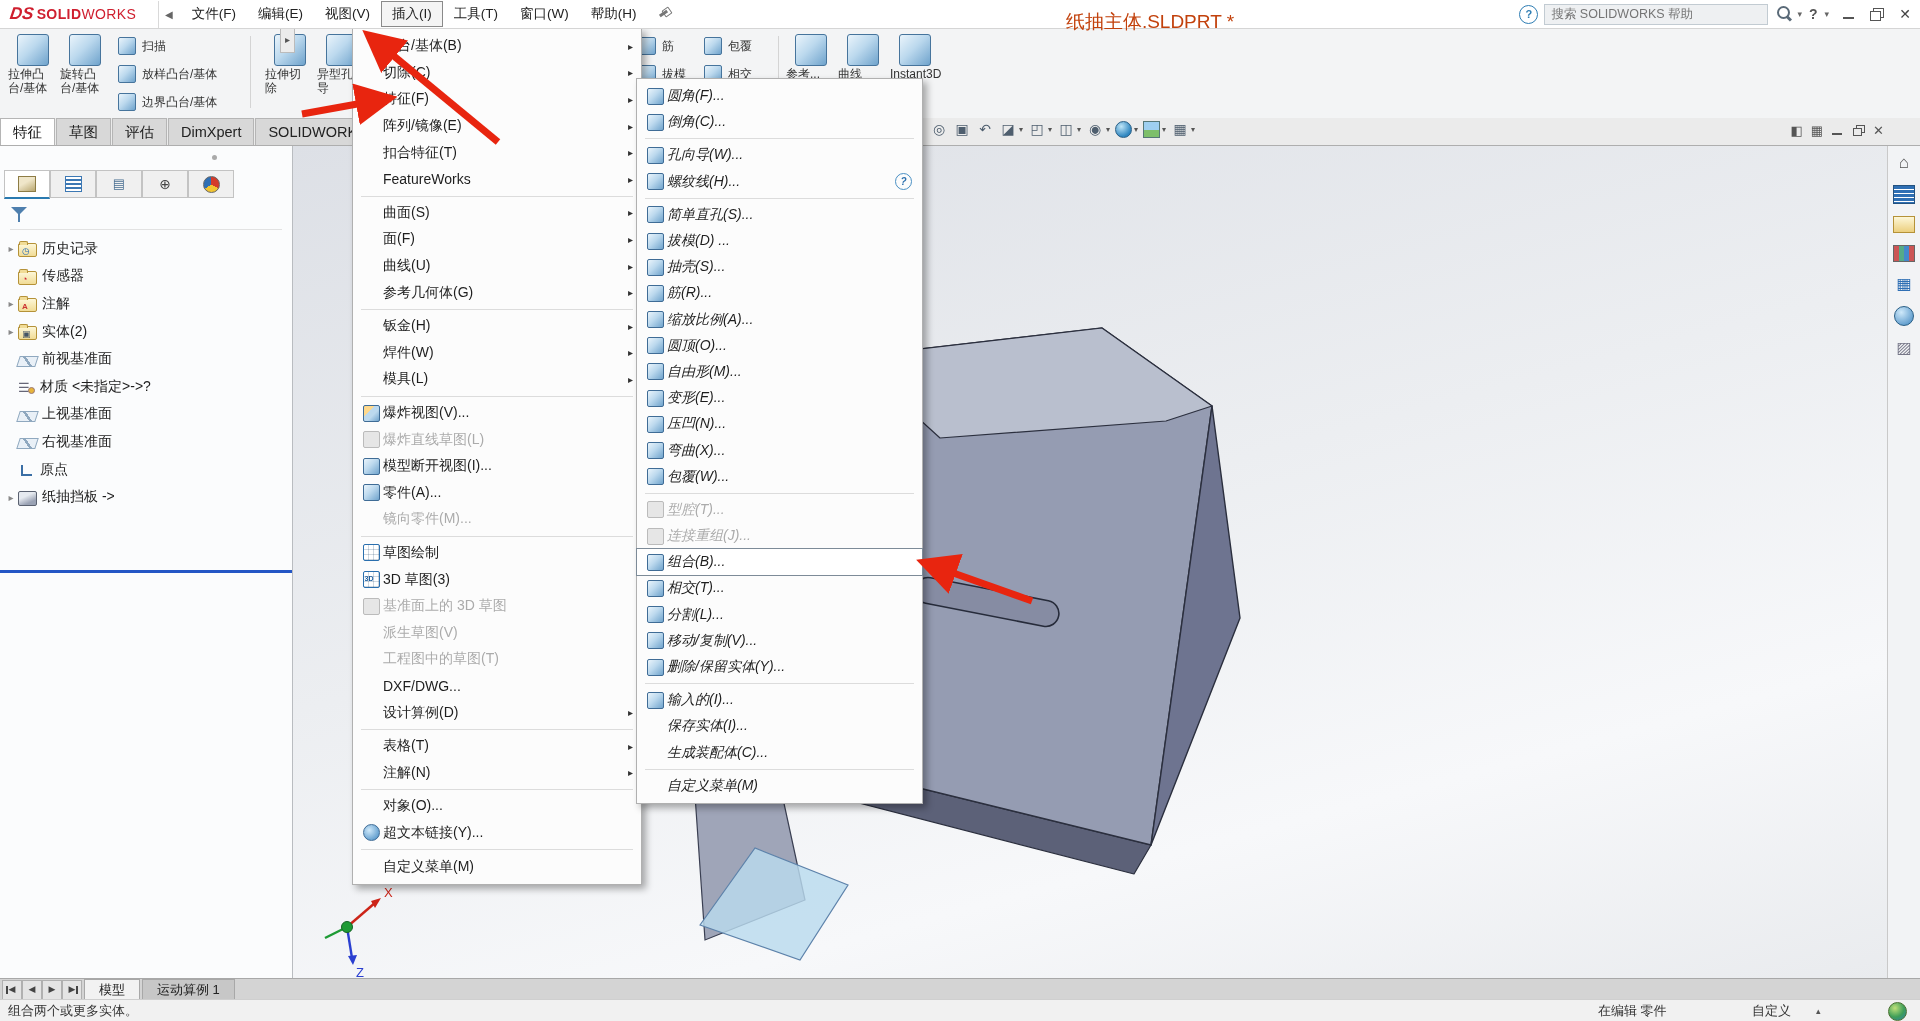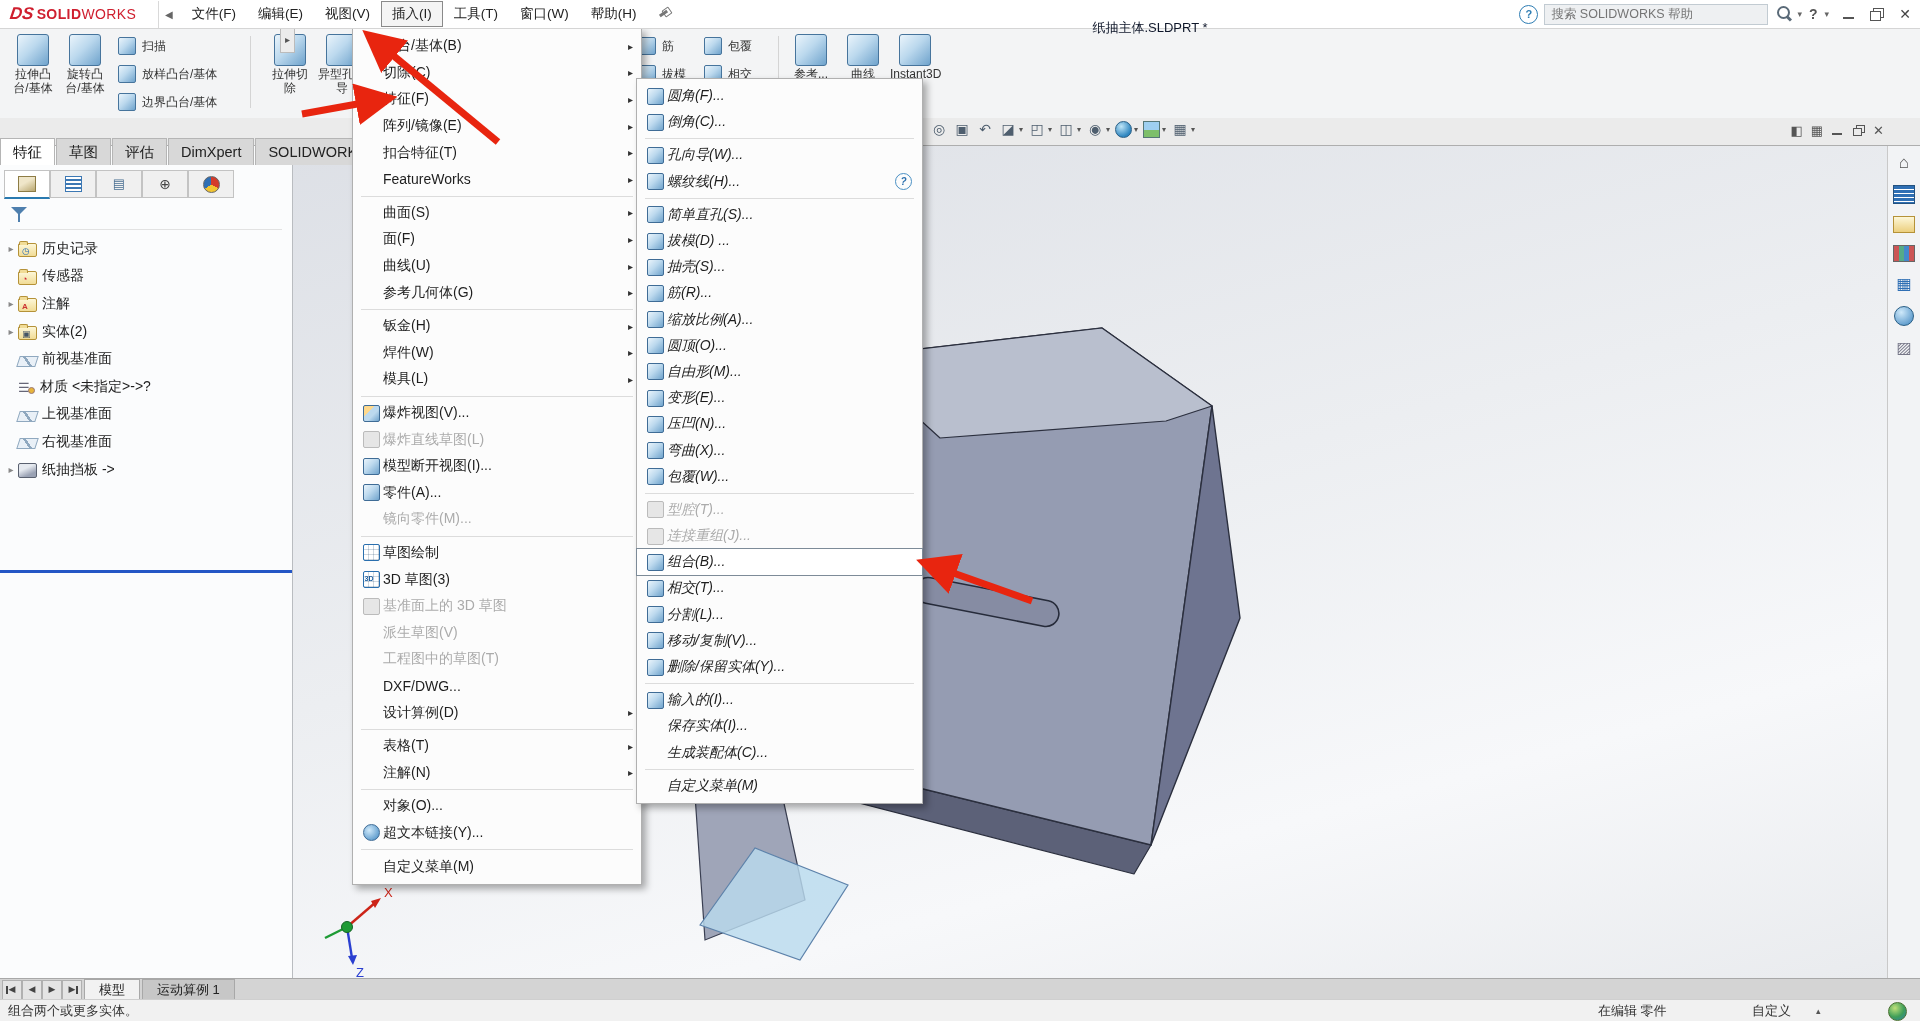--- a/index.html
+++ b/index.html
@@ -14,21 +14,21 @@
   .logo .mark{font-weight:bold;font-style:italic;font-size:17px;color:var(--sw_red);margin-right:3px;transform:skewX(-8deg);}
   .logo .word{font-size:14px;color:var(--sw_red);letter-spacing:.4px;}
   .logo .word b{font-weight:700;} .logo .word span{font-weight:300;}
   .collapse{font-size:10px;color:#666;margin:0 8px 0 6px;}
   .menubar{display:flex;align-items:center;height:100%;}
   .mb-item{padding:0 11px;font-size:13.5px;line-height:26px;color:#222;cursor:default;}
   .mb-item.active{border:1px solid #8a8a8a;background:#f4f4f4;line-height:24px;padding:0 10px;}
   .pin{width:14px;height:14px;position:relative;margin-left:10px;}
   .pin::before{content:"";position:absolute;left:2px;top:5px;width:9px;height:3px;background:#777;transform:rotate(-35deg);}
   .pin::after{content:"";position:absolute;right:0;top:1px;width:6px;height:6px;border:1.5px solid #777;border-radius:1px;transform:rotate(-35deg);}
-  .doc-title{position:absolute;left:1020px;top:14px;width:260px;text-align:center;font-size:13px;line-height:27px;color:#0f172a;}
+  .doc-title{position:absolute;left:1020px;top:8px;width:260px;text-align:center;font-size:19px;line-height:27px;color:#c2410c;}
   .tb-right{position:absolute;right:4px;top:2px;display:flex;align-items:center;height:24px;}
   .help-circ{width:17px;height:17px;border-radius:50%;border:1.5px solid #2e7db3;color:#2e7db3;
     font-size:11px;font-weight:bold;text-align:center;line-height:17px;margin-right:6px;}
   .searchbox{width:210px;height:19px;background:#eef0f2;border:1px solid #c2cbd2;color:#14532d;
     font-size:12.5px;padding:0 6px;font-family:inherit;}
   .mag{position:relative;width:20px;height:20px;margin-left:6px;}
   .mag::before{content:"";position:absolute;left:3px;top:2px;width:9px;height:9px;border:2px solid #5a6a78;border-radius:50%;}
   .mag::after{content:"";position:absolute;left:12px;top:13px;width:6px;height:2.5px;background:#5a6a78;transform:rotate(45deg);}
   .caret{font-size:9px;color:#666;margin:0 3px;}
   .qmark{font-size:14px;color:#555;margin:0 4px;font-weight:bold;}
@@ -38,37 +38,37 @@
   .wbtn.res::after{content:"";position:absolute;left:4px;top:7px;width:9px;height:8px;border:1.5px solid #555;background:#fff;}
   .wbtn.cls{color:#444;font-size:14px;text-align:center;line-height:20px;}
 
   
   .ribbon{position:absolute;left:0;top:28px;width:1920px;height:90px;background:#f3f4f5;
     border-bottom:1px solid #c9c9c9;z-index:5;}
   .rgroup{position:absolute;top:4px;}
   .g0{left:8px;} .g1{left:118px;} .g2{left:265px;} .g3{left:638px;} .g4{left:786px;}
   .rsep{position:absolute;top:8px;height:72px;width:1px;background:#d4d4d4;}
   .rs0{left:250px;} .rs1{left:778px;}
-  .rbig{display:inline-block;vertical-align:top;width:50px;text-align:center;margin-right:2px;}
+  .rbig{display:inline-block;vertical-align:top;width:50px;margin-right:2px;}
   .rbig .ric{margin:2px auto 2px;}
   .ric{width:30px;height:30px;background:linear-gradient(135deg,#eaf4fb 0%,#bcd9ee 45%,#6fa3cc 100%);
     border:1px solid #46749c;border-radius:3px;}
   .ric-s{width:16px;height:16px;background:linear-gradient(135deg,#eaf4fb 0%,#bcd9ee 45%,#6fa3cc 100%);
     border:1px solid #46749c;border-radius:2px;flex:0 0 16px;}
   .rlbl{font-size:12px;line-height:13.5px;color:#333;}
   .rstack .srow{display:flex;align-items:center;height:28px;}
   .rstack .slbl{font-size:12px;color:#333;margin-left:6px;white-space:nowrap;}
   .rgrid{display:grid;grid-template-rows:28px 28px;grid-auto-flow:column;grid-auto-columns:66px;}
   .rgrid .srow{display:flex;align-items:center;}
   .rgrid .slbl{font-size:12px;color:#333;margin-left:6px;white-space:nowrap;}
 
   
   .tabrow{position:absolute;left:0;top:118px;width:1920px;height:27px;background:#ebebeb;
     border-bottom:1px solid #aeaeae;z-index:5;}
-  .cmdtabs{display:flex;height:100%;align-items:flex-end;margin-top:20px;}
+  .cmdtabs{display:flex;height:100%;align-items:flex-end;}
   .ctab{height:26px;line-height:26px;padding:0 12px;font-size:14.5px;background:#d8d8d8;
     border:1px solid #b5b5b5;border-bottom:none;color:#222;margin-right:1px;white-space:nowrap;}
   .ctab.active{background:#fff;color:#111;}
   .headsup{position:absolute;left:930px;top:2px;display:flex;align-items:center;gap:5px;}
   .hu{width:18px;height:19px;font-size:14px;line-height:19px;text-align:center;color:#4e5e6e;}
   .hu.ball{border-radius:50%;width:15px;height:15px;background:radial-gradient(circle at 35% 30%,#bfe5f7,#2f86c0 70%);border:1px solid #2a5f86;}
   .hu.scene{width:15px;height:15px;background:linear-gradient(#9ecff0 55%,#7dbf6a 55%);border:1px solid #577;}
   .hu-caret{font-size:8px;color:#555;margin-left:-3px;}
   .winicons{position:absolute;right:36px;top:3px;display:flex;align-items:center;gap:8px;}
   .wi{font-size:13px;color:#555;line-height:20px;}
@@ -390,20 +390,25 @@
           <span class="exp"></span>
           <span class="ti ti-plane-icon"></span>
           <span class="lbl">上视基准面</span>
         </div>
         <div class="trow">
           <span class="exp"></span>
           <span class="ti ti-plane-icon"></span>
           <span class="lbl">右视基准面</span>
         </div>
         <div class="trow">
+          <span class="exp"></span>
+          <span class="ti ti-origin-icon"></span>
+          <span class="lbl">原点</span>
+        </div>
+        <div class="trow">
           <span class="exp">▸</span>
           <span class="ti ti-part2-icon"></span>
           <span class="lbl">纸抽挡板 -&gt;</span>
         </div>
       </div>
     <div class="rollback"></div>
   </div>
   <div class="flyout-chevron">▸</div>
 
   <div class="taskpane" id="taskpane">

